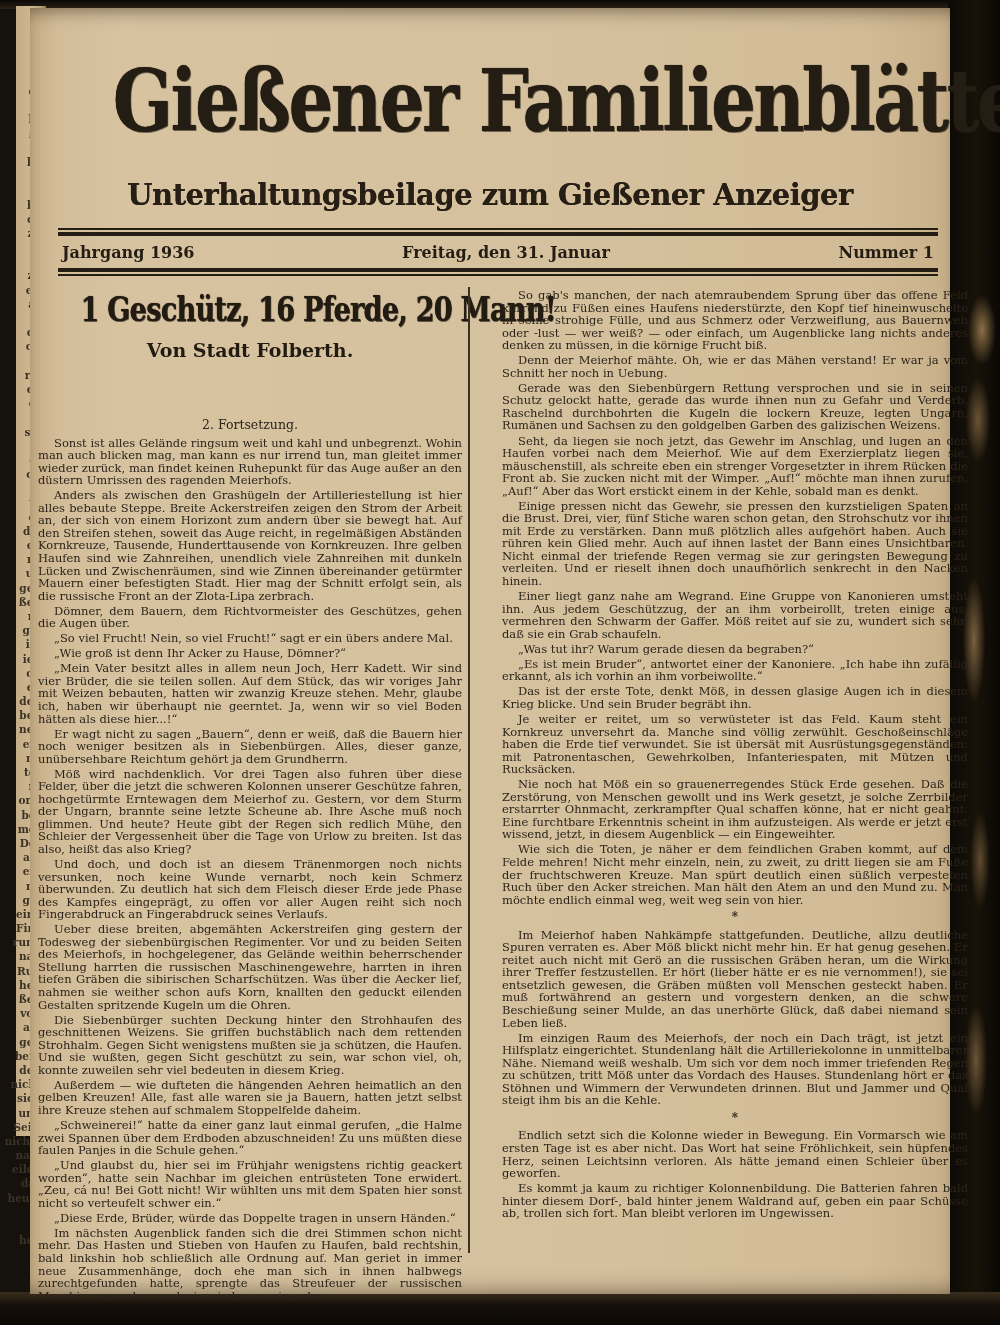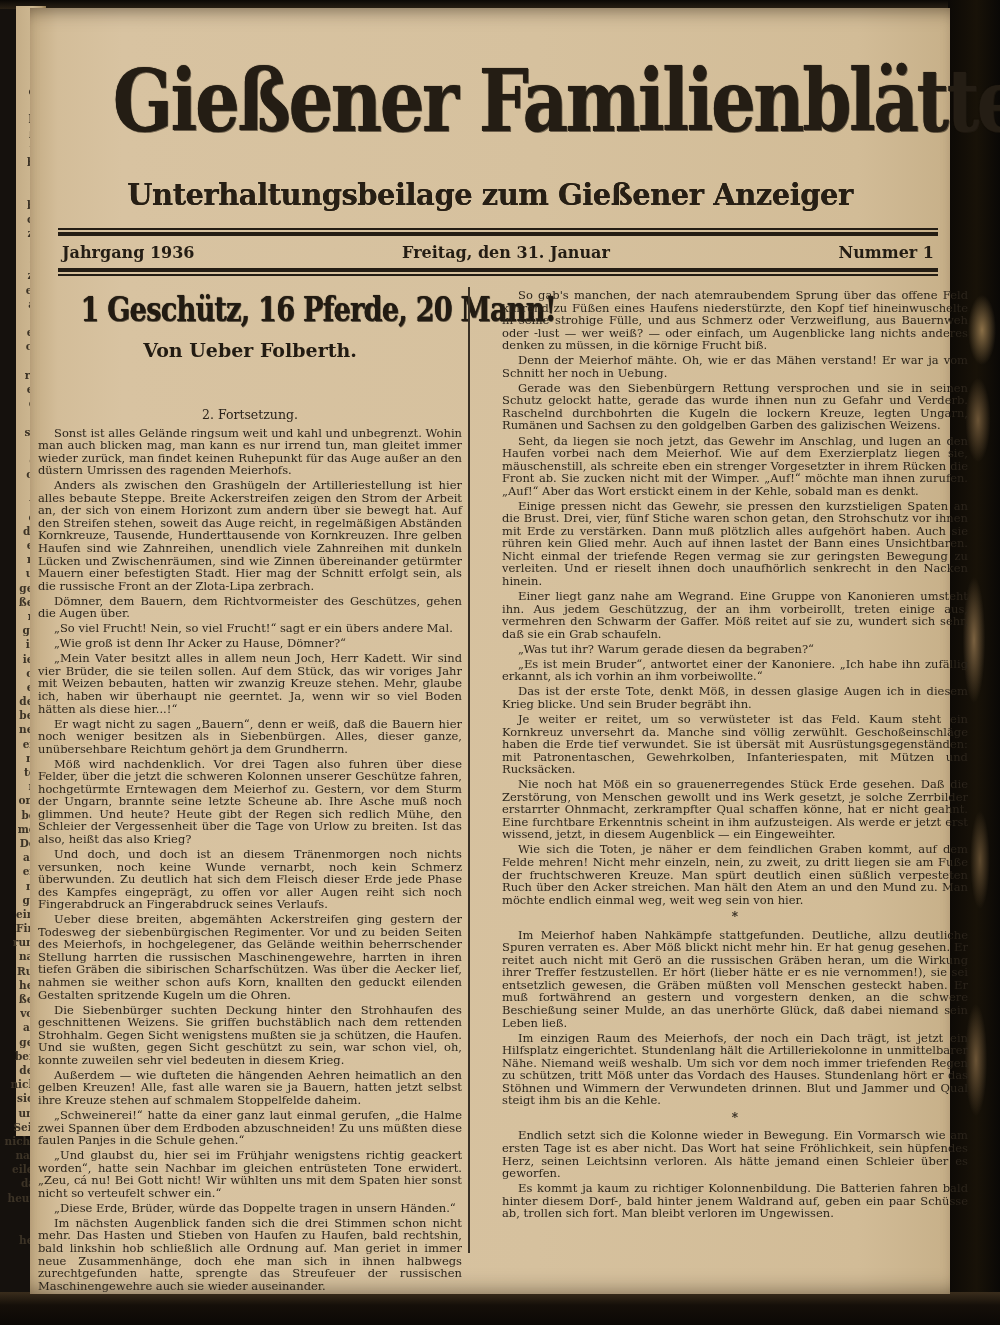--- a/index.html
+++ b/index.html
@@ -72,21 +72,21 @@
     font-size:34px;font-weight:900;white-space:nowrap;letter-spacing:-1px;
     transform:scaleX(.8);transform-origin:50% 50%;
     text-shadow:0 0 1px #221b12,.7px .7px 0 rgba(34,27,18,.6);
   }
   .byline{margin-top:10px;font-size:19px;font-weight:700;}
   .copyright{margin-top:10px;font-size:13px;font-weight:700;}
   
   .col{position:absolute;font-size:11.5px;line-height:12.55px;color:#2b241b;text-align:justify;}
   .col-left{left:8px;top:397px;width:424px;}
   .col-right{left:472px;top:281px;width:466px;}
-  .section-head{text-align:center;text-indent:0;font-size:12.5px;margin:4px 0 5px;}
+  .section-head{text-align:center;text-indent:0;font-size:12.5px;margin:14px 0 5px;}
   .body-p{margin:0 0 2.5px;text-indent:16px;}
   .sep{text-align:center;text-indent:0;margin:5px 0;font-weight:700;font-size:12px;}
   .divider{position:absolute;left:438px;top:279px;width:2px;height:966px;background:#3a3125;}
 </style>
 </head>
 <body>
 
 <div class="stage">
 
   <div class="top-band"></div>
@@ -193,21 +193,21 @@
         <span>Jahrgang 1936</span>
         <span class="date-center">Freitag, den 31. Januar</span>
         <span>Nummer 1</span>
       </div>
       <div class="rule-thick-b"></div>
       <div class="rule-thin"></div>
     </div>
 
     <div class="headline-block">
       <div class="headline">1 Geschütz, 16 Pferde, 20 Mann!</div>
-      <div class="byline">Von Ueber Folberth.</div>
+      <div class="byline">Von Stadt Folberth.</div>
     </div>
 
     <div class="col col-left">
       <p class="section-head">2. Fortsetzung.</p>
       <span><p class="body-p">Sonst ist alles Gelände ringsum weit und kahl und unbegrenzt. Wohin man auch blicken mag, man kann es nur irrend tun, man gleitet immer wieder zurück, man findet keinen Ruhepunkt für das Auge außer an den düstern Umrissen des ragenden Meierhofs.</p><p class="body-p">Anders als zwischen den Grashügeln der Artilleriestellung ist hier alles bebaute Steppe. Breite Ackerstreifen zeigen den Strom der Arbeit an, der sich von einem Horizont zum andern über sie bewegt hat. Auf den Streifen stehen, soweit das Auge reicht, in regelmäßigen Abständen Kornkreuze, Tausende, Hunderttausende von Kornkreuzen. Ihre gelben Haufen sind wie Zahnreihen, unendlich viele Zahnreihen mit dunkeln Lücken und Zwischenräumen, sind wie Zinnen übereinander getürmter Mauern einer befestigten Stadt. Hier mag der Schnitt erfolgt sein, als die russische Front an der Zlota-Lipa zerbrach.</p><p class="body-p">Dömner, dem Bauern, dem Richtvormeister des Geschützes, gehen die Augen über.</p><p class="body-p">„So viel Frucht! Nein, so viel Frucht!“ sagt er ein übers andere Mal.</p><p class="body-p">„Wie groß ist denn Ihr Acker zu Hause, Dömner?“</p><p class="body-p">„Mein Vater besitzt alles in allem neun Joch, Herr Kadett. Wir sind vier Brüder, die sie teilen sollen. Auf dem Stück, das wir voriges Jahr mit Weizen bebauten, hatten wir zwanzig Kreuze stehen. Mehr, glaube ich, haben wir überhaupt nie geerntet. Ja, wenn wir so viel Boden hätten als diese hier...!“</p><p class="body-p">Er wagt nicht zu sagen „Bauern“, denn er weiß, daß die Bauern hier noch weniger besitzen als in Siebenbürgen. Alles, dieser ganze, unübersehbare Reichtum gehört ja dem Grundherrn.</p><p class="body-p">Möß wird nachdenklich. Vor drei Tagen also fuhren über diese Felder, über die jetzt die schweren Kolonnen unserer Geschütze fahren, hochgetürmte Erntewagen dem Meierhof zu. Gestern, vor dem Sturm der Ungarn, brannte seine letzte Scheune ab. Ihre Asche muß noch glimmen. Und heute? Heute gibt der Regen sich redlich Mühe, den Schleier der Vergessenheit über die Tage von Urlow zu breiten. Ist das also, heißt das also Krieg?</p><p class="body-p">Und doch, und doch ist an diesem Tränenmorgen noch nichts versunken, noch keine Wunde vernarbt, noch kein Schmerz überwunden. Zu deutlich hat sich dem Fleisch dieser Erde jede Phase des Kampfes eingeprägt, zu offen vor aller Augen reiht sich noch Fingerabdruck an Fingerabdruck seines Verlaufs.</p><p class="body-p">Ueber diese breiten, abgemähten Ackerstreifen ging gestern der Todesweg der siebenbürgischen Regimenter. Vor und zu beiden Seiten des Meierhofs, in hochgelegener, das Gelände weithin beherrschender Stellung harrten die russischen Maschinengewehre, harrten in ihren tiefen Gräben die sibirischen Scharfschützen. Was über die Aecker lief, nahmen sie weither schon aufs Korn, knallten den geduckt eilenden Gestalten spritzende Kugeln um die Ohren.</p><p class="body-p">Die Siebenbürger suchten Deckung hinter den Strohhaufen des geschnittenen Weizens. Sie griffen buchstäblich nach dem rettenden Strohhalm. Gegen Sicht wenigstens mußten sie ja schützen, die Haufen. Und sie wußten, gegen Sicht geschützt zu sein, war schon viel, oh, konnte zuweilen sehr viel bedeuten in diesem Krieg.</p><p class="body-p">Außerdem — wie dufteten die hängenden Aehren heimatlich an den gelben Kreuzen! Alle, fast alle waren sie ja Bauern, hatten jetzt selbst ihre Kreuze stehen auf schmalem Stoppelfelde daheim.</p><p class="body-p">„Schweinerei!“ hatte da einer ganz laut einmal gerufen, „die Halme zwei Spannen über dem Erdboden abzuschneiden! Zu uns müßten diese faulen Panjes in die Schule gehen.“</p><p class="body-p">„Und glaubst du, hier sei im Frühjahr wenigstens richtig geackert worden“, hatte sein Nachbar im gleichen entrüsteten Tone erwidert. „Zeu, cá nu! Bei Gott nicht! Wir wühlten uns mit dem Spaten hier sonst nicht so verteufelt schwer ein.“</p><p class="body-p">„Diese Erde, Brüder, würde das Doppelte tragen in unsern Händen.“</p><p class="body-p">Im nächsten Augenblick fanden sich die drei Stimmen schon nicht mehr. Das Hasten und Stieben von Haufen zu Haufen, bald rechtshin, bald linkshin hob schließlich alle Ordnung auf. Man geriet in immer neue Zusammenhänge, doch ehe man sich in ihnen halbwegs zurechtgefunden hatte, sprengte das Streufeuer der russischen Maschinengewehre auch sie wieder auseinander.</p></span>
     </div>
 
     <div class="divider"></div>
 
     <div class="col col-right">

